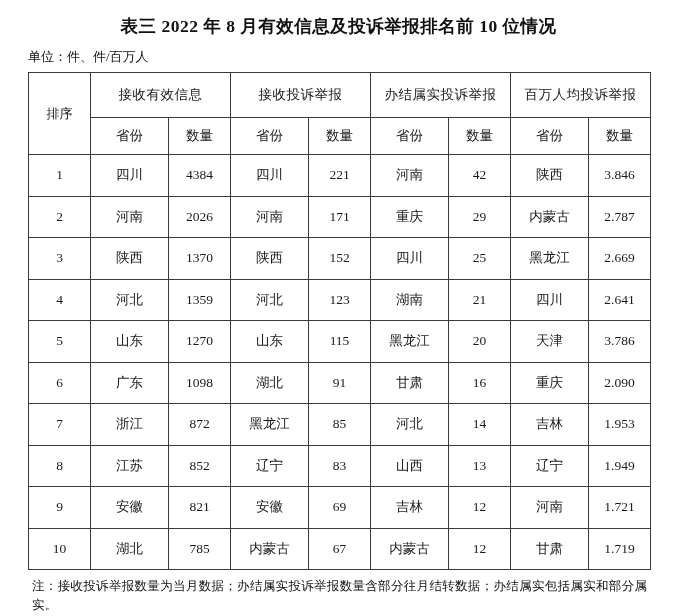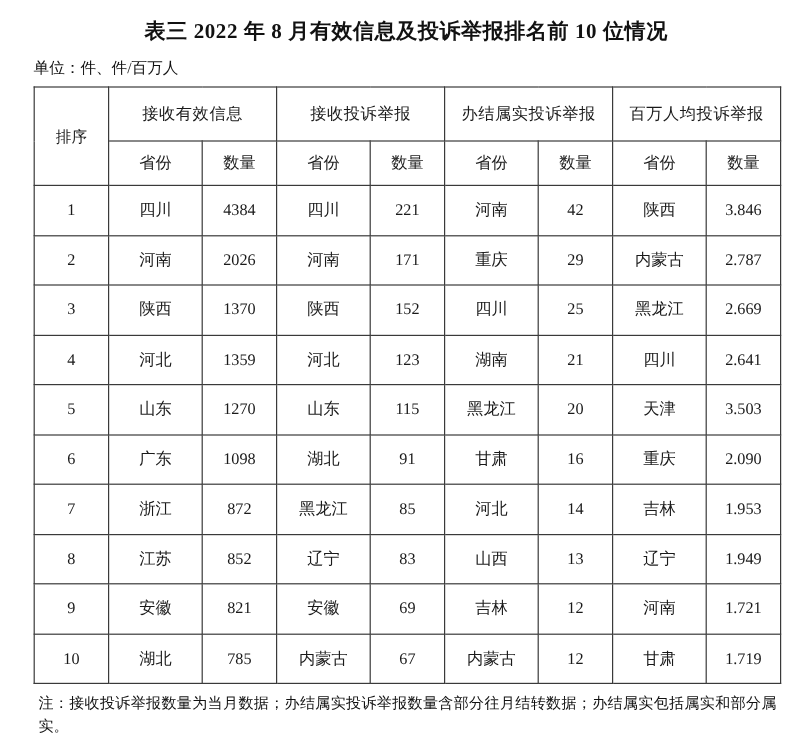--- a/index.html
+++ b/index.html
@@ -172,21 +172,21 @@
       </tr>
       <tr>
         <td class="rank-cell">5</td>
         <td class="cell">山东</td>
         <td class="cell">1270</td>
         <td class="cell">山东</td>
         <td class="cell">115</td>
         <td class="cell">黑龙江</td>
         <td class="cell">20</td>
         <td class="cell">天津</td>
-        <td class="cell">3.503</td>
+        <td class="cell">3.786</td>
       </tr>
       <tr>
         <td class="rank-cell">6</td>
         <td class="cell">广东</td>
         <td class="cell">1098</td>
         <td class="cell">湖北</td>
         <td class="cell">91</td>
         <td class="cell">甘肃</td>
         <td class="cell">16</td>
         <td class="cell">重庆</td>

